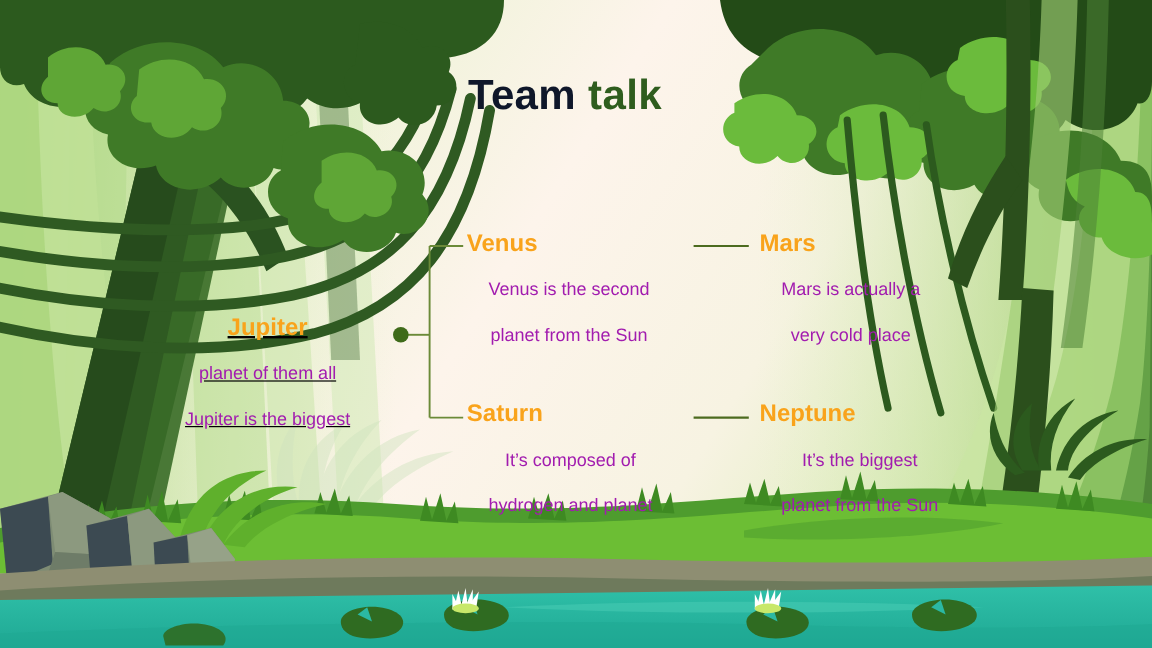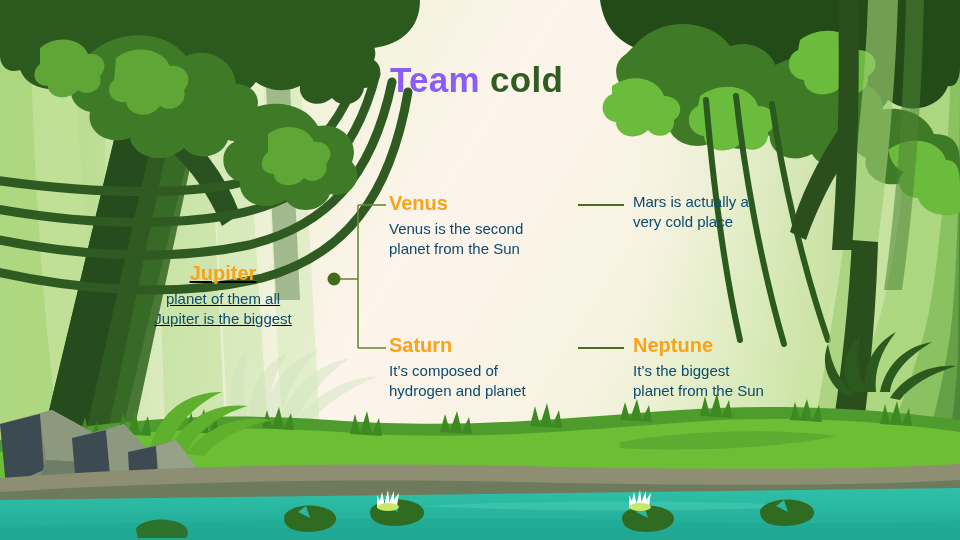--- a/index.html
+++ b/index.html
@@ -11,31 +11,32 @@
   .layer{position:absolute;top:0;left:0;width:960px;height:540px;}
   svg.layer{display:block;}
 
   
   #content{z-index:40;}
   .title{
     position:absolute;left:390px;top:60px;
     font-size:35px;font-weight:bold;letter-spacing:.3px;
     white-space:nowrap;
   }
-  .title .t1{color:#8b5cf6;}
+  .title .t1{color:#0f172a;}
   .title .t2{color:#2F5D1E;}
 
   .node{position:absolute;}
   .node .h{
     font-size:20px;font-weight:bold;color:#F9A31B;
     line-height:1.1;margin:0 0 5px 0;white-space:nowrap;
   }
   .node .p{
-    font-size:15px;color:#0c4a6e;line-height:1.33;
-    margin:0;
+    font-size:15px;color:#a21caf;line-height:1.33;
+    margin:18px;
+    text-align:center;
   }
   .node.center{text-align:center;width:230px;text-decoration:underline;}
   .node.center .h{font-size:20px;}
 
   #jupiter{left:108px;top:262px;}
   #venus{left:389px;top:192px;}
   #saturn{left:389px;top:334px;}
   #mars{left:633px;top:192px;}
   #neptune{left:633px;top:334px;}
 </style>
@@ -311,21 +312,21 @@
       <line x1="578" y1="205" x2="624" y2="205"></line>
       <line x1="578" y1="348" x2="624" y2="348"></line>
     </g>
     <circle cx="334" cy="279" r="6.5" fill="#3F6B1A"></circle>
   </svg>
 
   <div id="content" class="layer">
 
     <div class="title">
       <span class="t1">Team</span>
-      <span class="t2">cold</span>
+      <span class="t2">talk</span>
     </div>
 
     <div class="node center" id="jupiter">
       <p class="h">Jupiter</p>
       <p class="p">planet of them all</p>
       <p class="p">Jupiter is the biggest</p>
     </div>
 
     <div class="node" id="venus">
       <p class="h">Venus</p>
@@ -333,20 +334,21 @@
       <p class="p">planet from the Sun</p>
     </div>
 
     <div class="node" id="saturn">
       <p class="h">Saturn</p>
       <p class="p">It’s composed of</p>
       <p class="p">hydrogen and planet</p>
     </div>
 
     <div class="node" id="mars">
+      <p class="h">Mars</p>
       <p class="p">Mars is actually a</p>
       <p class="p">very cold place</p>
     </div>
 
     <div class="node" id="neptune">
       <p class="h">Neptune</p>
       <p class="p">It’s the biggest</p>
       <p class="p">planet from the Sun</p>
     </div>
 

